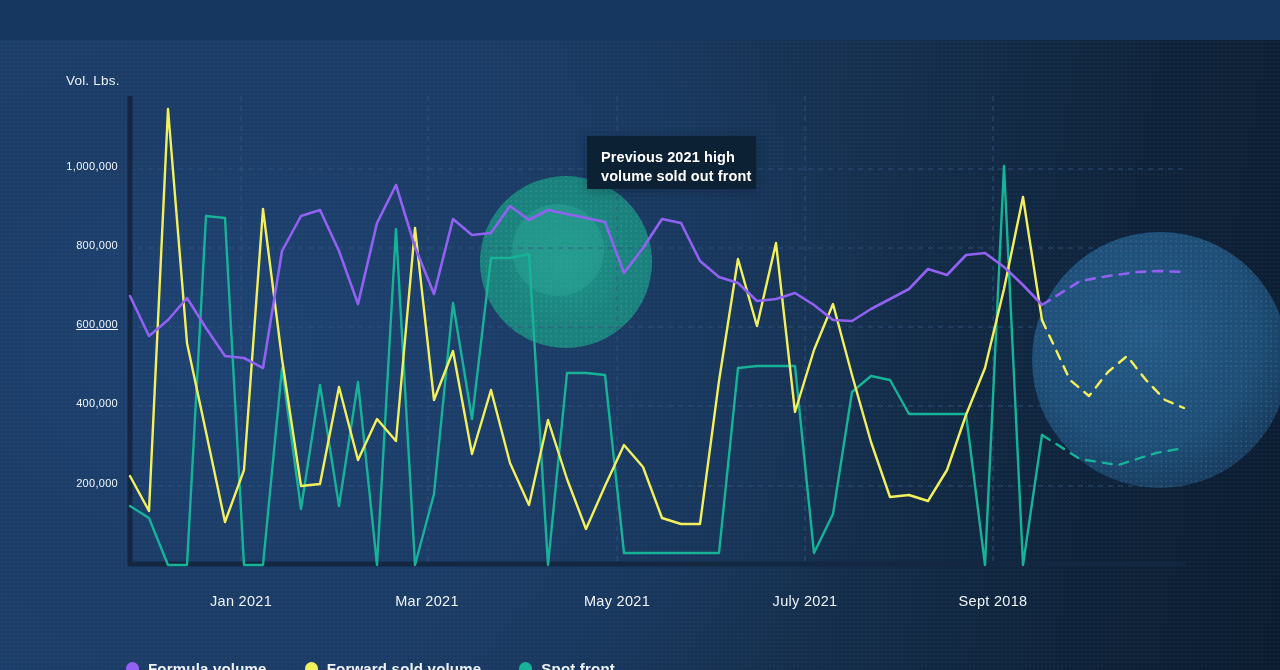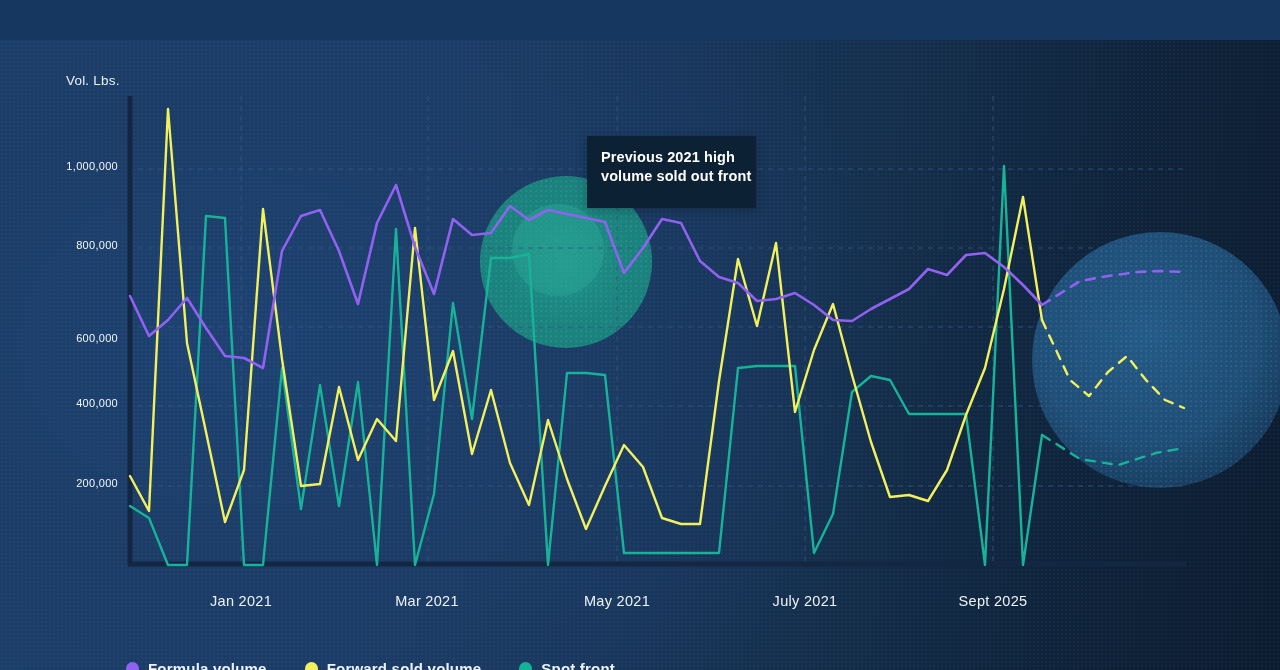--- a/index.html
+++ b/index.html
@@ -36,21 +36,21 @@
     text-align:right;right:1162px;white-space:nowrap;
   }
   .xtick{
     position:absolute;color:#eef3f9;font-size:14.5px;letter-spacing:.3px;
     top:553px;white-space:nowrap;transform:translateX(-50%);
   }
 
   
   .callout{
     position:absolute;background:#0d2135;color:#ffffff;
-    padding:12px 14px 22px 14px;line-height:1.32;
+    padding:12px 14px 3px 14px;line-height:1.32;
     font-size:14.5px;font-weight:700;letter-spacing:.1px;
     box-shadow:0 2px 10px rgba(0,0,0,.25);
   }
   .callout div{white-space:nowrap;}
   #callout-high{left:587px;top:96px;width:141px;}
   #callout-forecast{left:960px;top:258px;width:92px;}
 
   
   .legend{
     position:absolute;left:126px;top:620px;display:flex;align-items:center;gap:38px;font-weight:bold;
@@ -130,29 +130,29 @@
         <polyline fill="none" stroke="#9161f2" stroke-width="2.6" stroke-linejoin="round" stroke-linecap="round" points="130,256 149,296 168,280 187,258 206,288 225,316 244,318 263,328 282,211 301,176 320,170 339,211 358,264 377,183 396,145 415,207 434,254 453,179 472,195 491,193 510,166 529,180 548,170 567,174 586,178 605,182 624,233 643,208 662,179 681,183 700,221 719,237 738,243 757,261 776,259 795,253 814,265 833,280 852,281 871,269 890,259 909,249 928,229 947,235 966,215 985,213 1004,227 1023,245 1042,265"></polyline>
         <polyline fill="none" stroke="#9161f2" stroke-width="2.6" stroke-linejoin="round" stroke-linecap="round" stroke-dasharray="9 8" points="1042,265 1080,241 1108,236 1137,232 1160,231 1184,232"></polyline>
       </g>
     </svg>
   </div>
 
   <div class="ytitle">Vol. Lbs.</div>
 
   <div class="ytick" style="top:120px;">1,000,000</div>
   <div class="ytick" style="top:199px;">800,000</div>
-  <div class="ytick" style="top:292px;">600,000</div>
+  <div class="ytick" style="top:278px;text-decoration:underline;">600,000</div>
   <div class="ytick" style="top:357px;">400,000</div>
   <div class="ytick" style="top:437px;">200,000</div>
 
   <div class="xtick" style="left:241px;">Jan 2021</div>
   <div class="xtick" style="left:427px;">Mar 2021</div>
   <div class="xtick" style="left:617px;">May 2021</div>
   <div class="xtick" style="left:805px;">July 2021</div>
-  <div class="xtick" style="left:993px;">Sept 2025</div>
+  <div class="xtick" style="left:993px;">Sept 2018</div>
 
   <div class="callout" id="callout-high">
     <div>Previous 2021 high</div>
     <div>volume sold out front</div>
   </div>
 
   <div class="legend">
     <div class="legend-item">
       <span class="legend-dot" style="background:#9161f2;"></span>
       <span class="legend-label">Formula volume</span>

